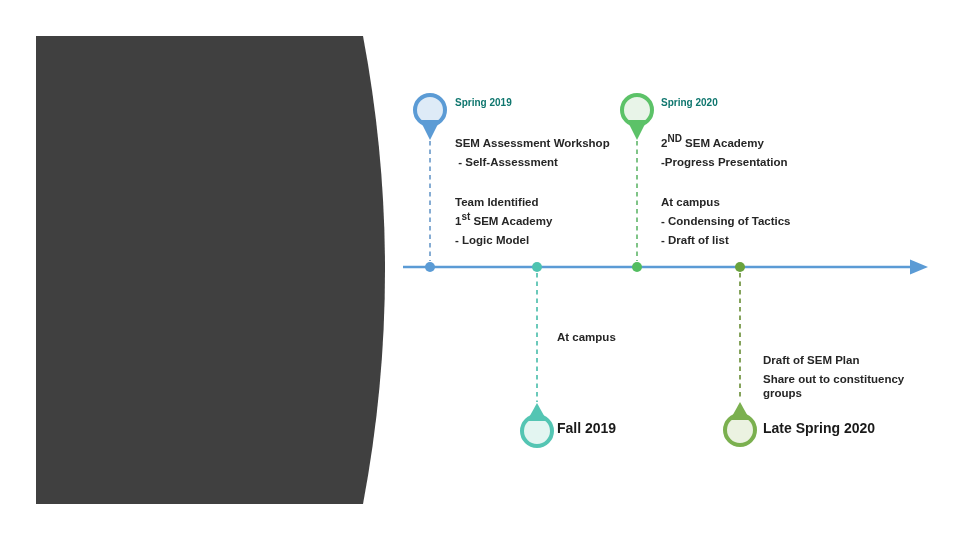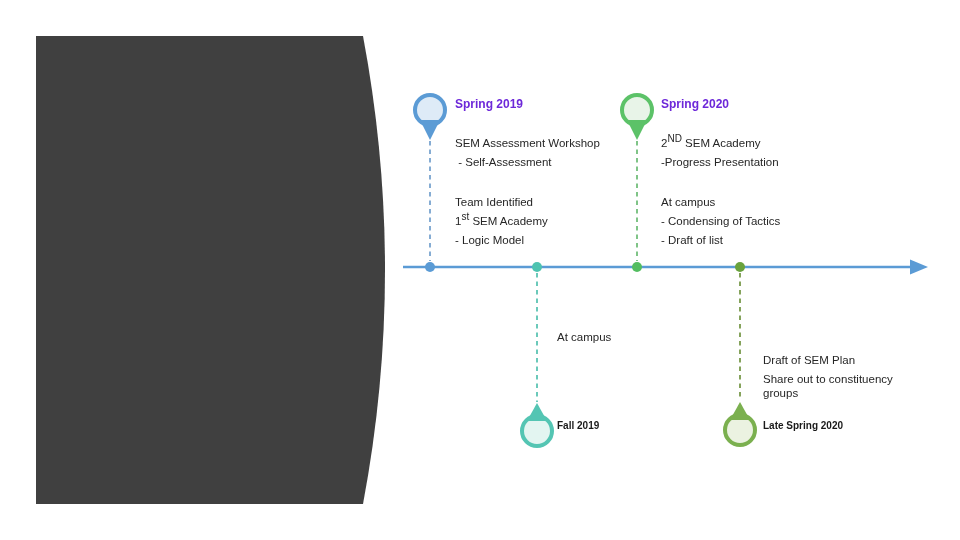--- a/index.html
+++ b/index.html
@@ -7,28 +7,28 @@
     position:relative;width:960px;height:540px;background:#ffffff;overflow:hidden;
     font-family:"Liberation Sans",sans-serif;
   }
   .layer{position:absolute;left:0;top:0;width:960px;height:540px;}
   .panel-title{
     position:absolute;left:75px;top:170px;width:272px;
     font-size:34px;line-height:48px;font-weight:400;color:#F7F7F7;
     letter-spacing:0.2px;
   }
   .ms-heading-top{
-    position:absolute;font-size:12px;font-weight:700;color:#6d28d9;white-space:nowrap;
+    position:absolute;font-size:10px;font-weight:700;color:#0f766e;white-space:nowrap;
   }
   .ms-heading-bottom{
-    position:absolute;font-size:10px;font-weight:700;color:#1A1A1A;white-space:nowrap;
+    position:absolute;font-size:14px;font-weight:700;color:#1A1A1A;white-space:nowrap;
   }
   .ms-block{position:absolute;font-size:11.5px;color:#262626;}
   .ms-block .item{
-    line-height:14px;margin:0 0 5px 0;white-space:pre-wrap;
+    line-height:14px;margin:0 0 5px 0;white-space:pre-wrap;font-weight:bold;
   }
   .ms-block .item sup{font-size:10px;line-height:0;}
   .w170{width:170px;}
   .w185{width:185px;}
 </style>
 </head>
 <body>
 
 <div class="slide">
 

